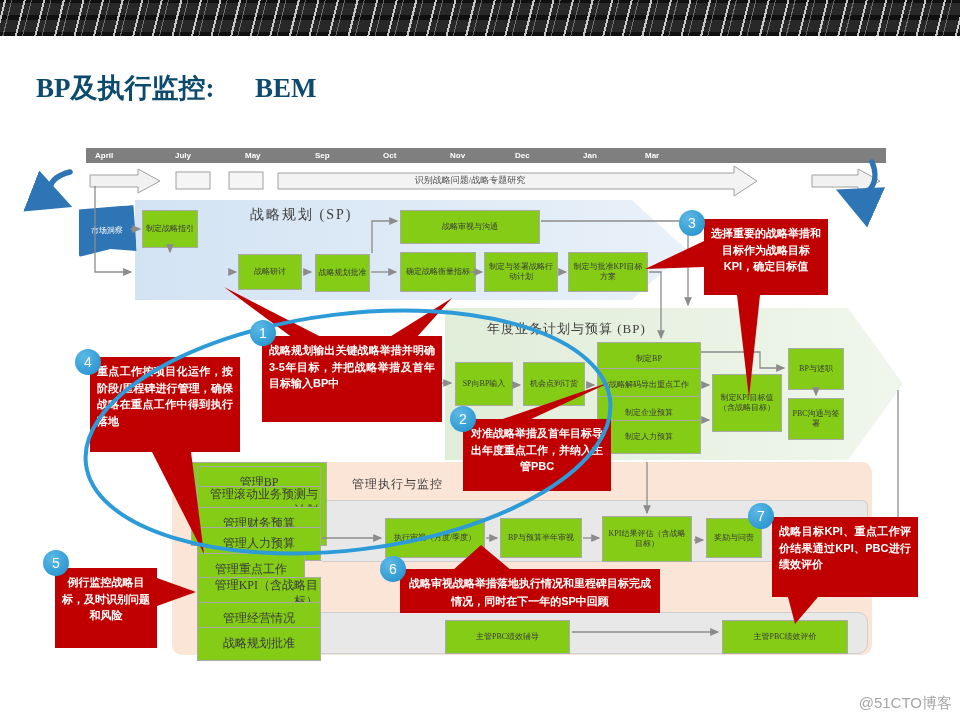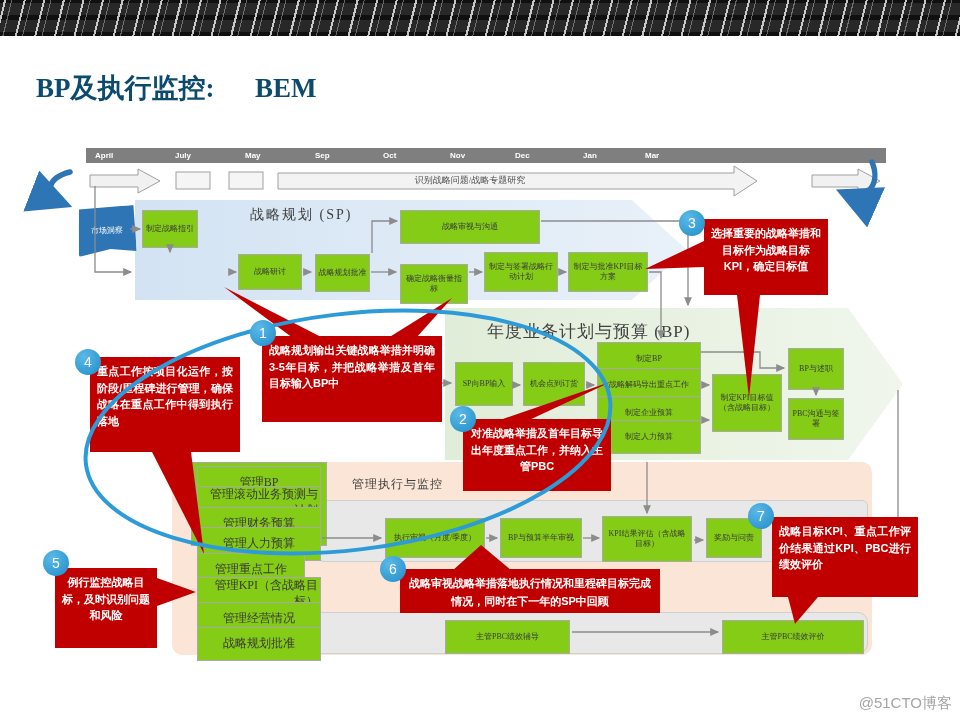--- a/index.html
+++ b/index.html
@@ -27,21 +27,21 @@
     background:linear-gradient(90deg,#e0edd8,#f0f6ec);
     clip-path:polygon(0 0,88% 0,100% 50%,88% 100%,0 100%);}
   .sec-mg{left:172px;top:462px;width:700px;height:193px;z-index:0;
     background:#fbe5d6;border-radius:10px;}
   .panel-gray{position:absolute;left:318px;top:500px;width:550px;height:62px;z-index:1;
     background:#e9e8e8;border:1px solid #cfcfcf;border-radius:6px;box-sizing:border-box;}
   .band-gray{position:absolute;left:312px;top:612px;width:556px;height:42px;z-index:1;
     background:#e9e8e8;border:1px solid #cfcfcf;border-radius:10px;box-sizing:border-box;}
   .sec-title{position:absolute;z-index:2;color:#3f3f3f;font-family:"Liberation Serif",serif;}
   .t-sp{left:250px;top:206px;font-size:14px;letter-spacing:2px;}
-  .t-bp{left:487px;top:320px;font-size:17px;letter-spacing:1px;}
+  .t-bp{left:487px;top:320px;font-size:13px;letter-spacing:1px;}
   .t-mg{left:352px;top:476px;font-size:12px;letter-spacing:1px;}
   
   .bx{position:absolute;z-index:2;background:#84cc16;border:1px solid #a9a9a9;box-sizing:border-box;
     display:flex;align-items:center;justify-content:center;text-align:center;
     font-size:8px;line-height:1.3;color:#3a3a3a;padding:16px 2px;font-family:"Liberation Serif",serif;}
   .bx-sm{font-size:12px;text-align:right;}
   .flag{position:absolute;left:78px;top:206px;width:58px;height:50px;z-index:3;background:#2E75B6;
     color:#fff;display:flex;align-items:center;justify-content:center;text-align:center;
     font-size:8px;line-height:1.4;transform:rotate(-2deg);border-radius:3px;
     clip-path:polygon(3% 5%,97% 0,100% 92%,55% 86%,0 100%);}
@@ -86,21 +86,21 @@
 
   <div class="sec-title t-sp">战略规划 (SP)</div>
   <div class="sec-title t-bp">年度业务计划与预算 (BP)</div>
   <div class="sec-title t-mg">管理执行与监控</div>
 
   <div class="flag">市场洞察</div>
   <div class="bx" style="left:142px;top:210px;width:56px;height:38px">制定战略指引</div>
   <div class="bx" style="left:400px;top:210px;width:140px;height:22px">战略审视与沟通</div>
   <div class="bx" style="left:238px;top:254px;width:64px;height:36px">战略研讨</div>
   <div class="bx" style="left:315px;top:254px;width:55px;height:38px">战略规划批准</div>
-  <div class="bx" style="left:400px;top:264px;width:68px;height:40px">确定战略衡量指标</div>
+  <div class="bx" style="left:400px;top:252px;width:76px;height:40px">确定战略衡量指标</div>
   <div class="bx" style="left:484px;top:252px;width:74px;height:40px">制定与签署战略行动计划</div>
   <div class="bx" style="left:568px;top:252px;width:80px;height:40px">制定与批准KPI目标方案</div>
 
   <div class="bx" style="left:455px;top:362px;width:58px;height:44px">SP向BP输入</div>
   <div class="bx" style="left:523px;top:362px;width:62px;height:44px">机会点到订货</div>
   <div class="bx" style="left:597px;top:342px;width:104px;height:20px">制定BP</div>
   <div class="bx" style="left:597px;top:368px;width:104px;height:24px">战略解码导出重点工作</div>
   <div class="bx" style="left:597px;top:396px;width:104px;height:20px">制定企业预算</div>
   <div class="bx" style="left:597px;top:420px;width:104px;height:20px">制定人力预算</div>
   <div class="bx" style="left:712px;top:374px;width:70px;height:58px">制定KPI目标值（含战略目标）</div>
@@ -116,21 +116,21 @@
   <div class="bx bx-sm" style="left:197px;top:577px;width:124px;height:15px">管理KPI（含战略目标）</div>
   <div class="bx bx-sm" style="left:197px;top:602px;width:124px;height:15px">管理经营情况</div>
   <div class="bx bx-sm" style="left:197px;top:627px;width:124px;height:15px">战略规划批准</div>
 
   <div class="bx" style="left:385px;top:518px;width:100px;height:40px">执行审视（月度/季度）</div>
   <div class="bx" style="left:500px;top:518px;width:82px;height:40px">BP与预算半年审视</div>
   <div class="bx" style="left:602px;top:516px;width:90px;height:46px">KPI结果评估（含战略目标）</div>
   <div class="bx" style="left:706px;top:518px;width:56px;height:40px">奖励与问责</div>
 
   <div class="bx" style="left:445px;top:620px;width:125px;height:24px">主管PBC绩效辅导</div>
-  <div class="bx" style="left:722px;top:620px;width:142px;height:24px">主管PBC绩效评价</div>
+  <div class="bx" style="left:722px;top:620px;width:126px;height:24px">主管PBC绩效评价</div>
 
   <svg class="overlay" width="960" height="720" viewBox="0 0 960 720">
     <defs>
       <marker id="ag" markerWidth="9" markerHeight="8" refX="6" refY="3" orient="auto">
         <path d="M0,0 L7,3 L0,6 Z" fill="#8c8c8c"></path>
       </marker>
       <marker id="ab" markerWidth="10" markerHeight="10" refX="6" refY="4" orient="auto">
         <path d="M0,0 L8,4 L0,8 Z" fill="#2E75B6"></path>
       </marker>
     </defs>

